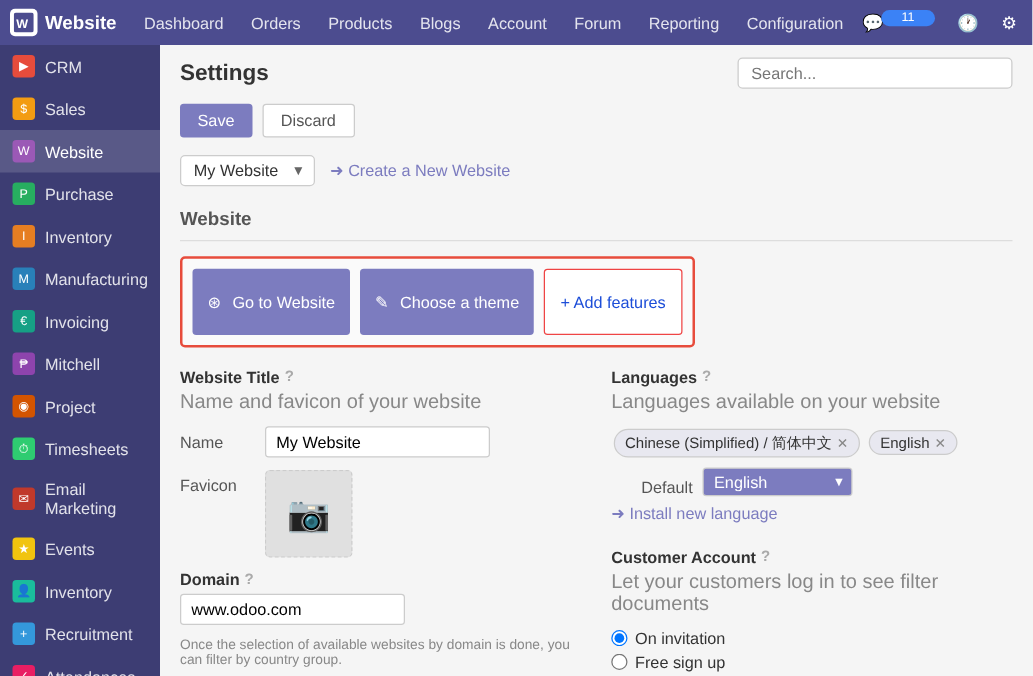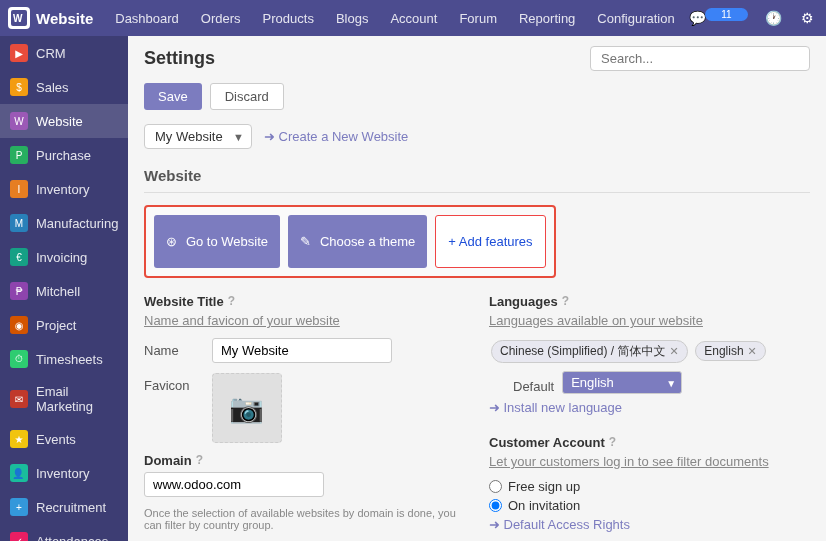--- a/index.html
+++ b/index.html
@@ -299,23 +299,22 @@
       margin-bottom: 4px;
       display: flex; gap: 4px;
     }
     .help-icon {
       color: #aaa;
       font-size: 12px;
       cursor: pointer;
     }
     .subsection-desc {
       color: #888;
-      font-size: 13px;
+      font-size: 16px;
       margin-bottom: 10px;
-      text-decoration: underline;
     }
 
     .form-row {
       display: flex;
       align-items: flex-start;
       margin-bottom: 10px;
       gap: 8px;
     }
     .form-label {
       width: 60px;
@@ -663,27 +662,27 @@
             <span class="install-lang-link">➜ Install new language</span>
           </div>
 
           <div class="customer-section">
             <div class="subsection-title">
               <span>Customer Account</span>
               <span class="help-icon">?</span>
             </div>
             <div class="subsection-desc">Let your customers log in to see filter documents</div>
             <div class="radio-row">
+              <input class="radio-input" type="radio" name="customer_account" checked="" style="">
+              <span>On invitation</span>
+            </div>
+            <div class="radio-row">
               <input class="radio-input" type="radio" name="customer_account" style="">
               <span>Free sign up</span>
             </div>
-            <div class="radio-row">
-              <input class="radio-input" type="radio" name="customer_account" checked="" style="">
-              <span>On invitation</span>
-            </div>
             <span class="access-link">➜ Default Access Rights</span>
           </div>
 
         </div>
       </div>
 
     </div>
   </div>
 </div>
 

